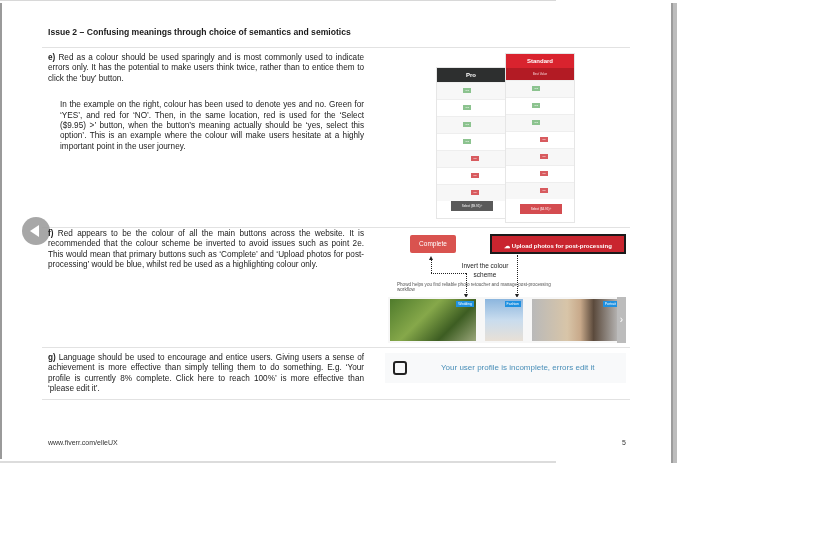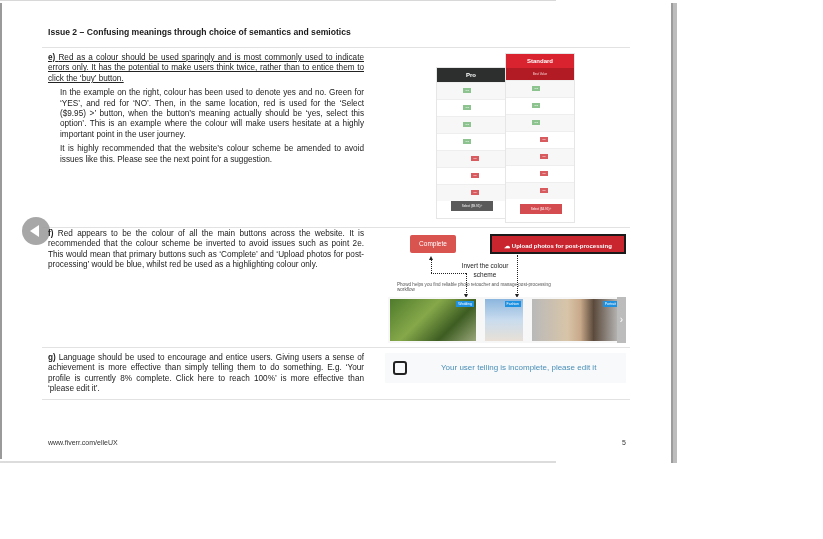--- a/index.html
+++ b/index.html
@@ -56,26 +56,25 @@
 <body>
 
 <div class="page">
   <div class="left-edge"></div>
   <div class="right-edge"></div>
 
   <div class="title">Issue 2 – Confusing meanings through choice of semantics and semiotics</div>
   <div class="hr" style="top:46px"></div>
 
   <div class="para" style="top:52px">
-    <div style="margin-bottom:4px;text-decoration:underline;">
+    <div style="margin-bottom:16px;">
       <span class="lbl">e)</span>
       <span>Red as a colour should be used sparingly and is most commonly used to indicate errors only. It has the potential to make users think twice, rather than to entice them to click the ‘buy’ button.</span>
     </div>
     <div class="indent" style="margin-bottom:4px;">In the example on the right, colour has been used to denote yes and no. Green for ‘YES’, and red for ‘NO’. Then, in the same location, red is used for the ‘Select ($9.95) &gt;’ button, when the button’s meaning actually should be ‘yes, select this option’. This is an example where the colour will make users hesitate at a highly important point in the user journey.</div>
-    <div class="indent">It is highly recommended that the website’s colour scheme be amended to avoid issues like this. Please see the next point for a suggestion.</div>
   </div>
 
   <div class="pricing">
     <div class="col pro">
       <div class="head">Pro</div>
       <div id="pro-rows">
           <div class="row">
             <span class="badge yes">YES</span>
           </div>
           <div class="row">
@@ -173,20 +172,20 @@
 
   <div class="para" style="top:352px">
     <div>
       <span class="lbl">g)</span>
       <span>Language should be used to encourage and entice users. Giving users a sense of achievement is more effective than simply telling them to do something. E.g. ‘Your profile is currently 8% complete. Click here to reach 100%’ is more effective than ‘please edit it’.</span>
     </div>
   </div>
 
   <div class="profile-box">
     <div class="checkbox"></div>
-    <div class="profile-text">Your user telling is incomplete, please edit it</div>
+    <div class="profile-text">Your user profile is incomplete, errors edit it</div>
   </div>
 
   <div class="hr" style="top:398px"></div>
 
   <div class="footer-url">www.fiverr.com/elleUX</div>
   <div class="page-num">5</div>
 </div>
 
 </body></html>

